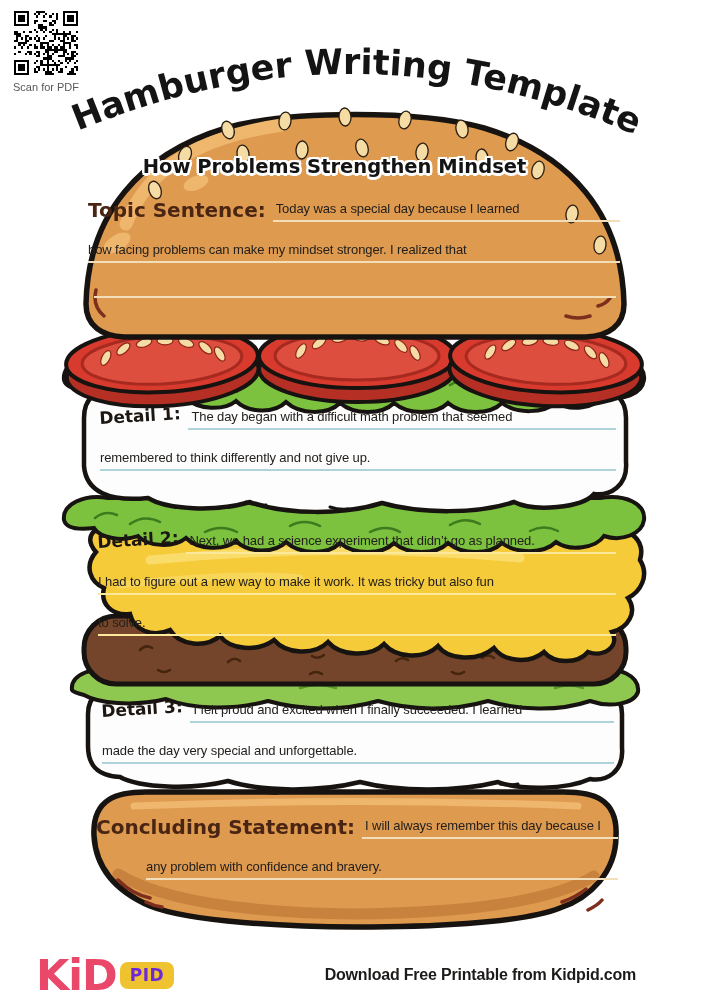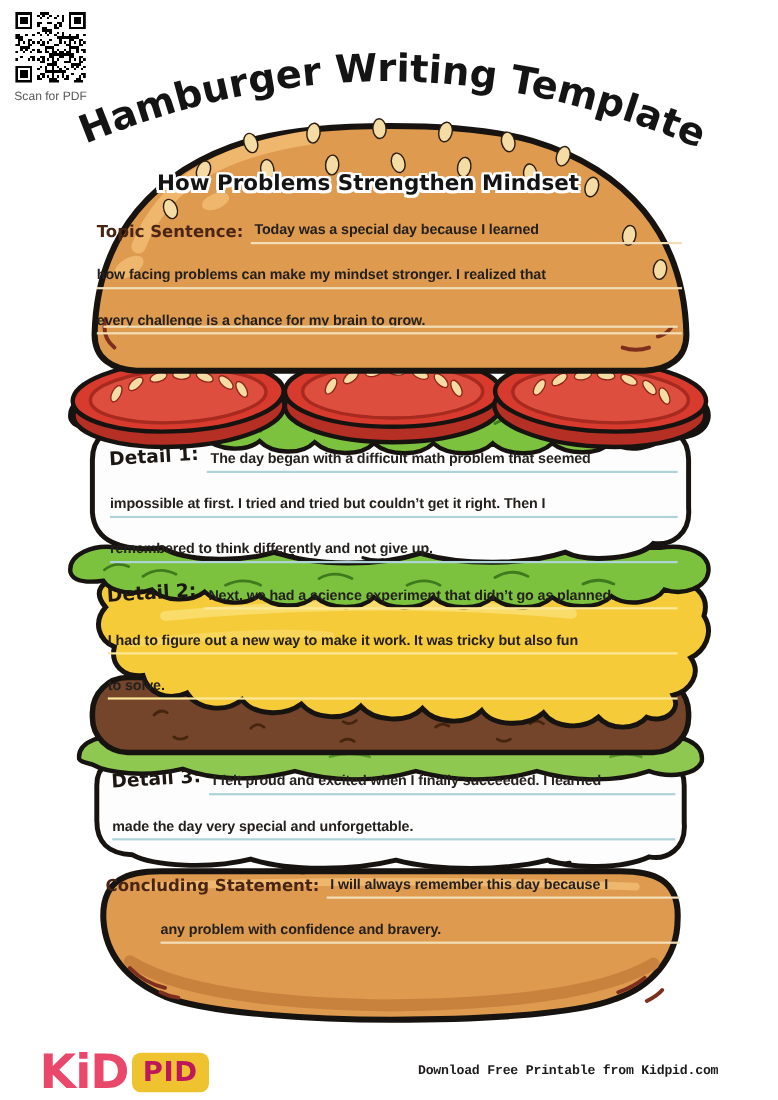--- a/index.html
+++ b/index.html
@@ -14,38 +14,38 @@
   .qr-caption{font-size:11px;color:#585858;margin-top:2px;white-space:nowrap;}
 
   .essay-title{position:absolute;top:155px;left:50%;transform:translateX(-50%);z-index:2;
     font-family:"DejaVu Sans",sans-serif;font-weight:bold;font-size:19.5px;color:#141414;white-space:nowrap;
     text-shadow:-2px -2px 0 #fff,2px -2px 0 #fff,-2px 2px 0 #fff,2px 2px 0 #fff,
                 0 -2.5px 0 #fff,0 2.5px 0 #fff,-2.5px 0 0 #fff,2.5px 0 0 #fff;padding-left:15px;}
 
   .ws{position:absolute;z-index:2;}
   .row{display:flex;align-items:flex-end;height:27px;}
   .lbl{font-family:"DejaVu Sans",sans-serif;font-weight:bold;white-space:nowrap;line-height:23px;margin-right:7px;}
-  .lbl-bun{color:var(--label_brown);font-size:15px;}
+  .lbl-bun{color:var(--label_brown);font-size:20px;}
   .lbl-detail{color:#1c1712;font-size:17px;transform:rotate(-3.5deg);transform-origin:left bottom;}
-  .txt{font-weight:bold;font-size:13px;color:var(--ink);white-space:nowrap;line-height:23px;letter-spacing:-0.1px;text-align:center;}
+  .txt{font-weight:normal;font-size:13px;color:var(--ink);white-space:nowrap;line-height:23px;letter-spacing:-0.1px;text-align:center;}
   .fill{flex:1;padding-left:3px;}
   .line{height:27px;display:flex;align-items:flex-end;margin-top:12px;}
   .u-cream{border-bottom:2px solid var(--rule_cream);}
   .u-teal{border-bottom:2px solid var(--rule_teal);}
   .u-cheese{border-bottom:2px solid var(--rule_cheese);}
   .indent{margin-left:50px;}
   .blank-rule{position:absolute;z-index:2;height:0;border-bottom:2px solid var(--rule_cream);}
 
   .footer-logo{position:absolute;left:36px;top:950px;z-index:4;display:flex;align-items:center;
     font-family:"DejaVu Sans",sans-serif;font-weight:bold;}
   .logo-kid{color:var(--logo_pink);font-size:43px;letter-spacing:-1px;}
-  .logo-pid{background:var(--logo_gold);color:#be185d;font-size:25px;padding:3px 10px 4px;border-radius:8px;
+  .logo-pid{background:var(--logo_gold);color:#6d28d9;font-size:17px;padding:3px 10px 4px;border-radius:8px;
     margin-left:3px;letter-spacing:0.5px;}
-  .footer-note{position:absolute;right:1px;top:966px;z-index:4;font-weight:bold;font-size:12px;
-    color:var(--footer_text);letter-spacing:-0.2px;font-family:Liberation Mono, monospace;}
+  .footer-note{position:absolute;right:18px;top:966px;z-index:4;font-weight:bold;font-size:16px;
+    color:var(--footer_text);letter-spacing:-0.2px;}
 </style>
 </head>
 <body>
 
 <div class="page">
 
   <div class="qr-wrap">
     <svg width="64" height="64" viewBox="0 0 29 29" shape-rendering="crispEdges">
       <rect x="0" y="0" width="29" height="29" fill="#fff"></rect>
       <g fill="#000" id="qr-finders">
@@ -438,37 +438,31 @@
   <div class="ws" style="left:88px;top:195px;width:532px;">
     <div class="row">
       <span class="lbl lbl-bun">Topic Sentence:</span>
       <div class="fill u-cream">
         <span class="txt">Today was a special day because I learned</span>
       </div>
     </div>
     <div class="line u-cream">
       <span class="txt">how facing problems can make my mindset stronger. I realized that</span>
     </div>
-    <div class="line u-cream">
-      <span class="txt">every challenge is a chance for my brain to grow.</span>
-    </div>
   </div>
   <div class="blank-rule" style="left:94px;top:296px;width:522px;"></div>
 
   <div class="ws" style="left:100px;top:403px;width:516px;">
     <div class="row">
       <span class="lbl lbl-detail">Detail 1:</span>
       <div class="fill u-teal">
         <span class="txt">The day began with a difficult math problem that seemed</span>
       </div>
     </div>
     <div class="line u-teal">
-      <span class="txt">impossible at first. I tried and tried but couldn’t get it right. Then I</span>
-    </div>
-    <div class="line u-teal">
       <span class="txt">remembered to think differently and not give up.</span>
     </div>
   </div>
 
   <div class="ws" style="left:98px;top:527px;width:518px;">
     <div class="row">
       <span class="lbl lbl-detail">Detail 2:</span>
       <div class="fill u-cheese">
         <span class="txt">Next, we had a science experiment that didn’t go as planned.</span>
       </div>
@@ -486,21 +480,21 @@
       <span class="lbl lbl-detail">Detail 3:</span>
       <div class="fill u-teal">
         <span class="txt">I felt proud and excited when I finally succeeded. I learned</span>
       </div>
     </div>
     <div class="line u-teal">
       <span class="txt">made the day very special and unforgettable.</span>
     </div>
   </div>
 
-  <div class="ws" style="left:96px;top:790px;width:522px;">
+  <div class="ws" style="left:96px;top:812px;width:522px;">
     <div class="row">
       <span class="lbl lbl-bun">Concluding Statement:</span>
       <div class="fill u-cream">
         <span class="txt">I will always remember this day because I</span>
       </div>
     </div>
     <div class="line u-cream indent">
       <span class="txt">any problem with confidence and bravery.</span>
     </div>
   </div>

